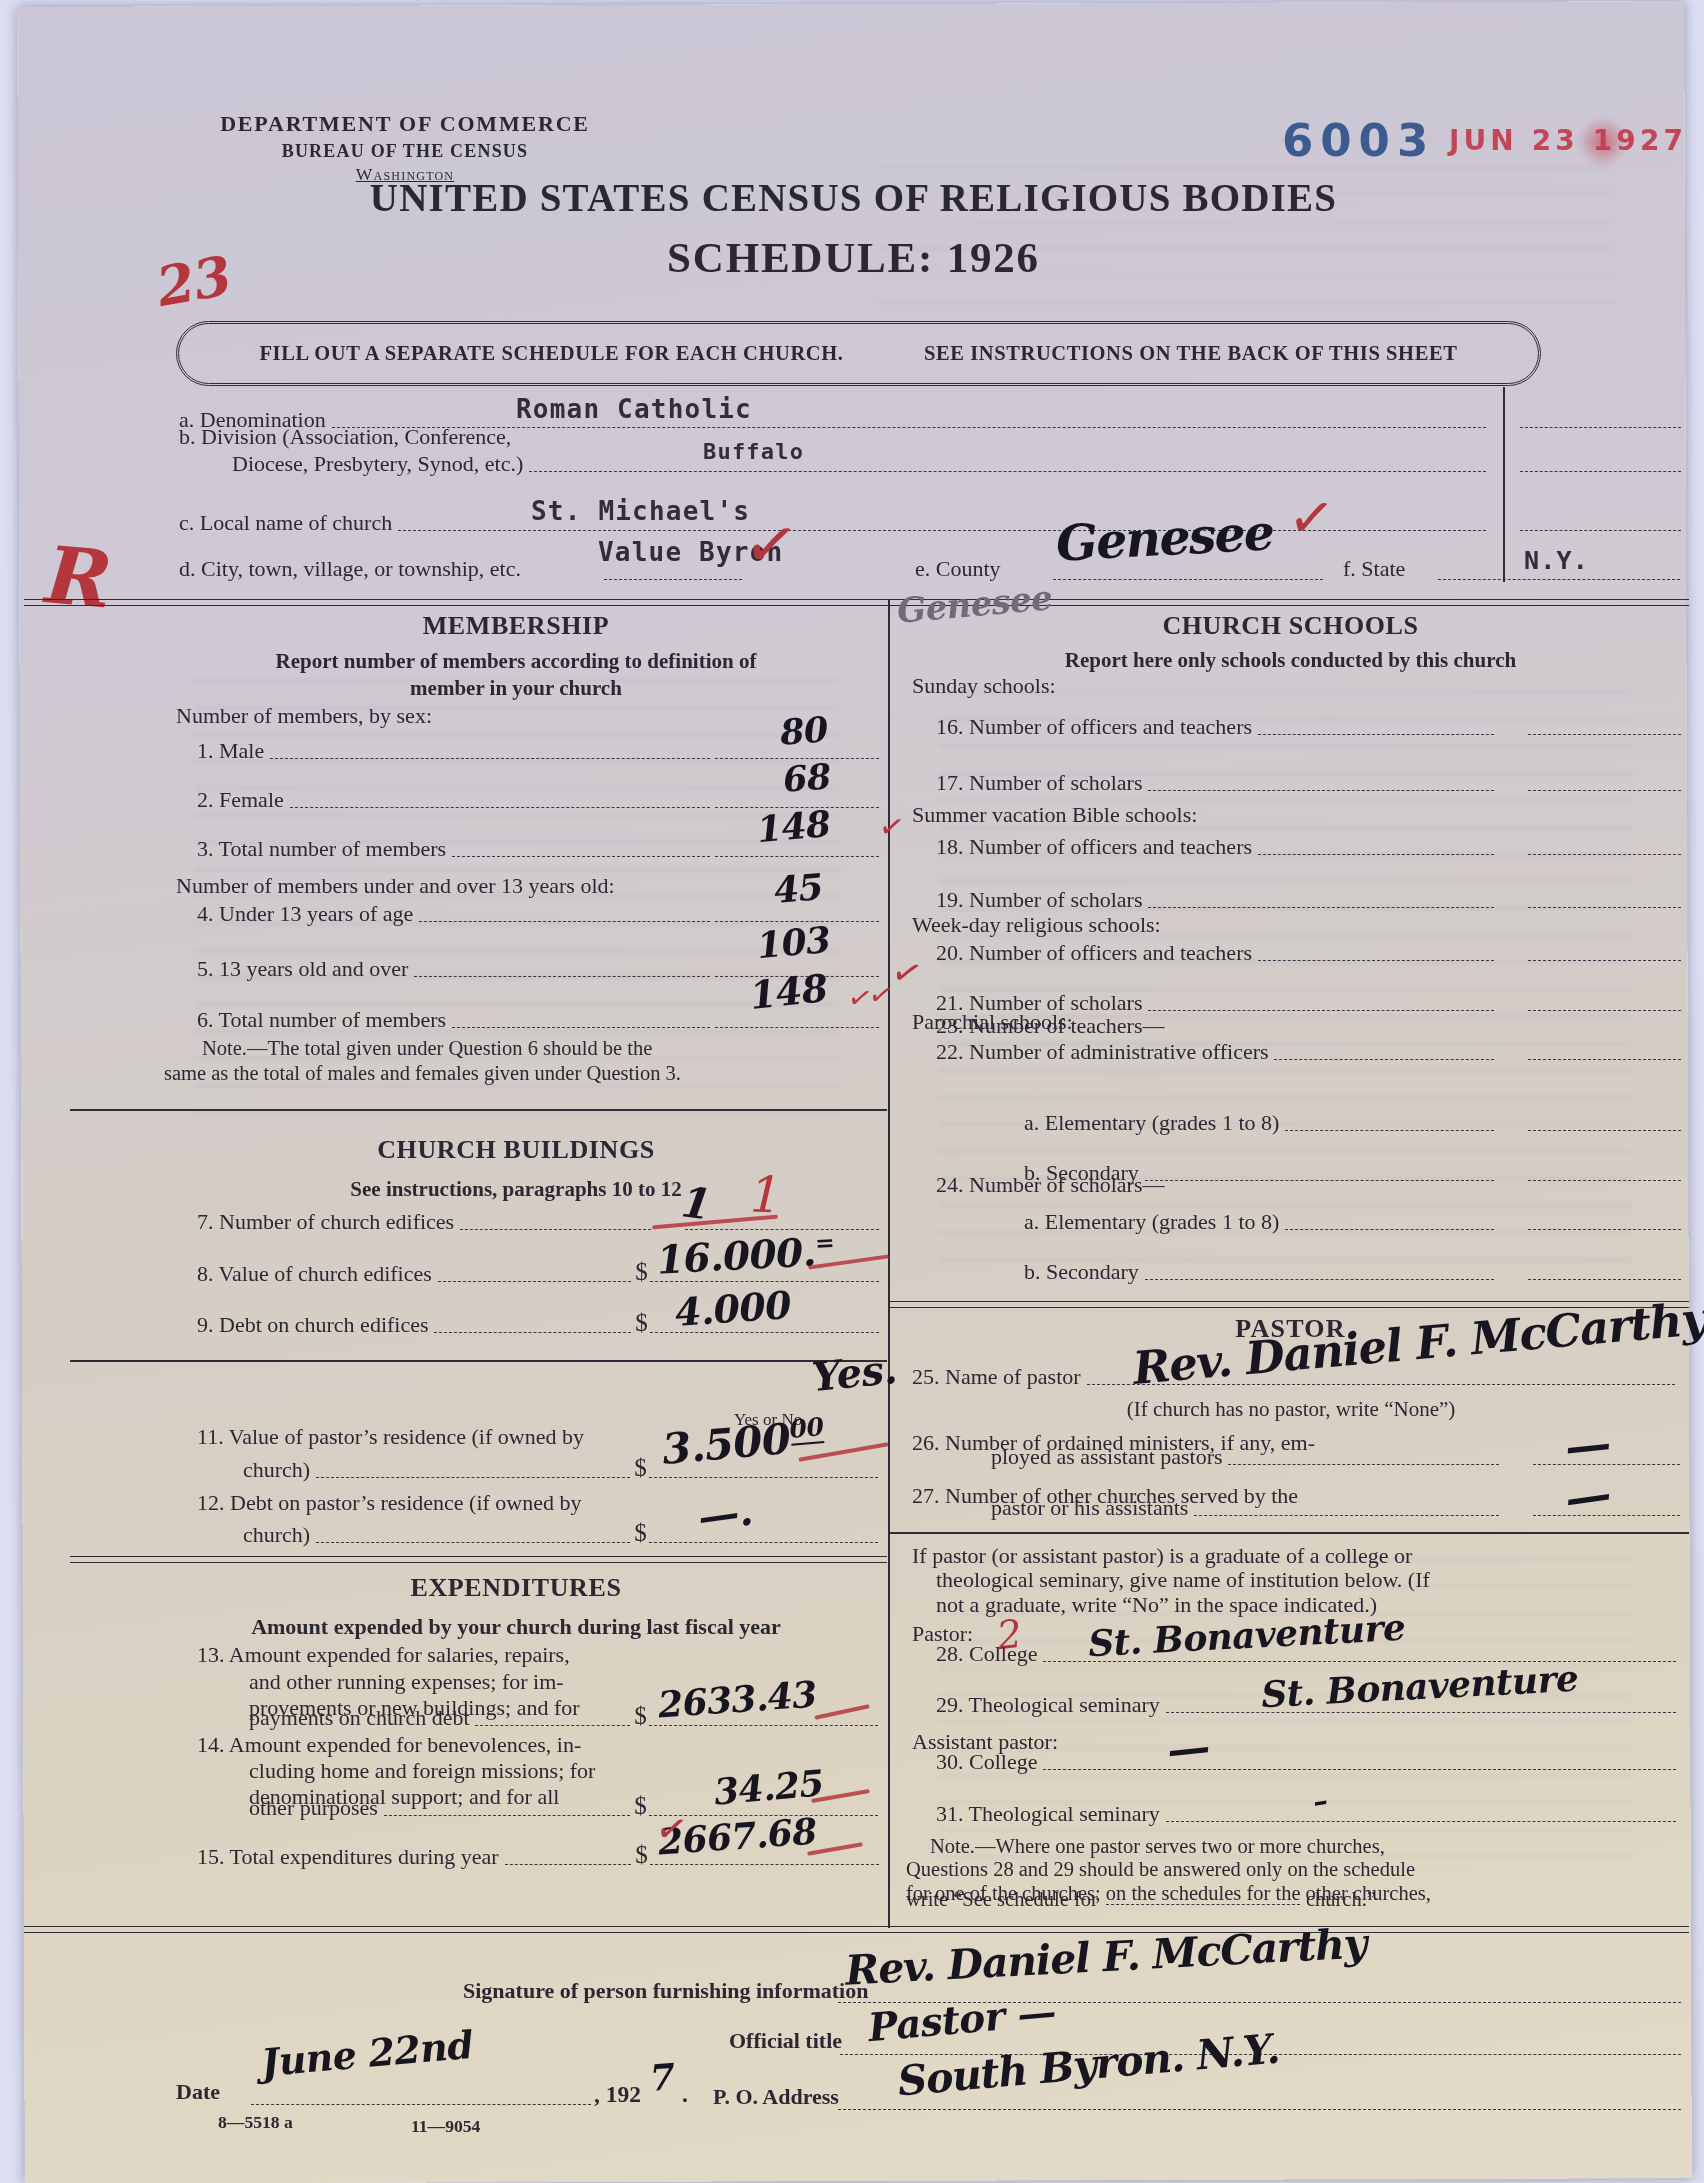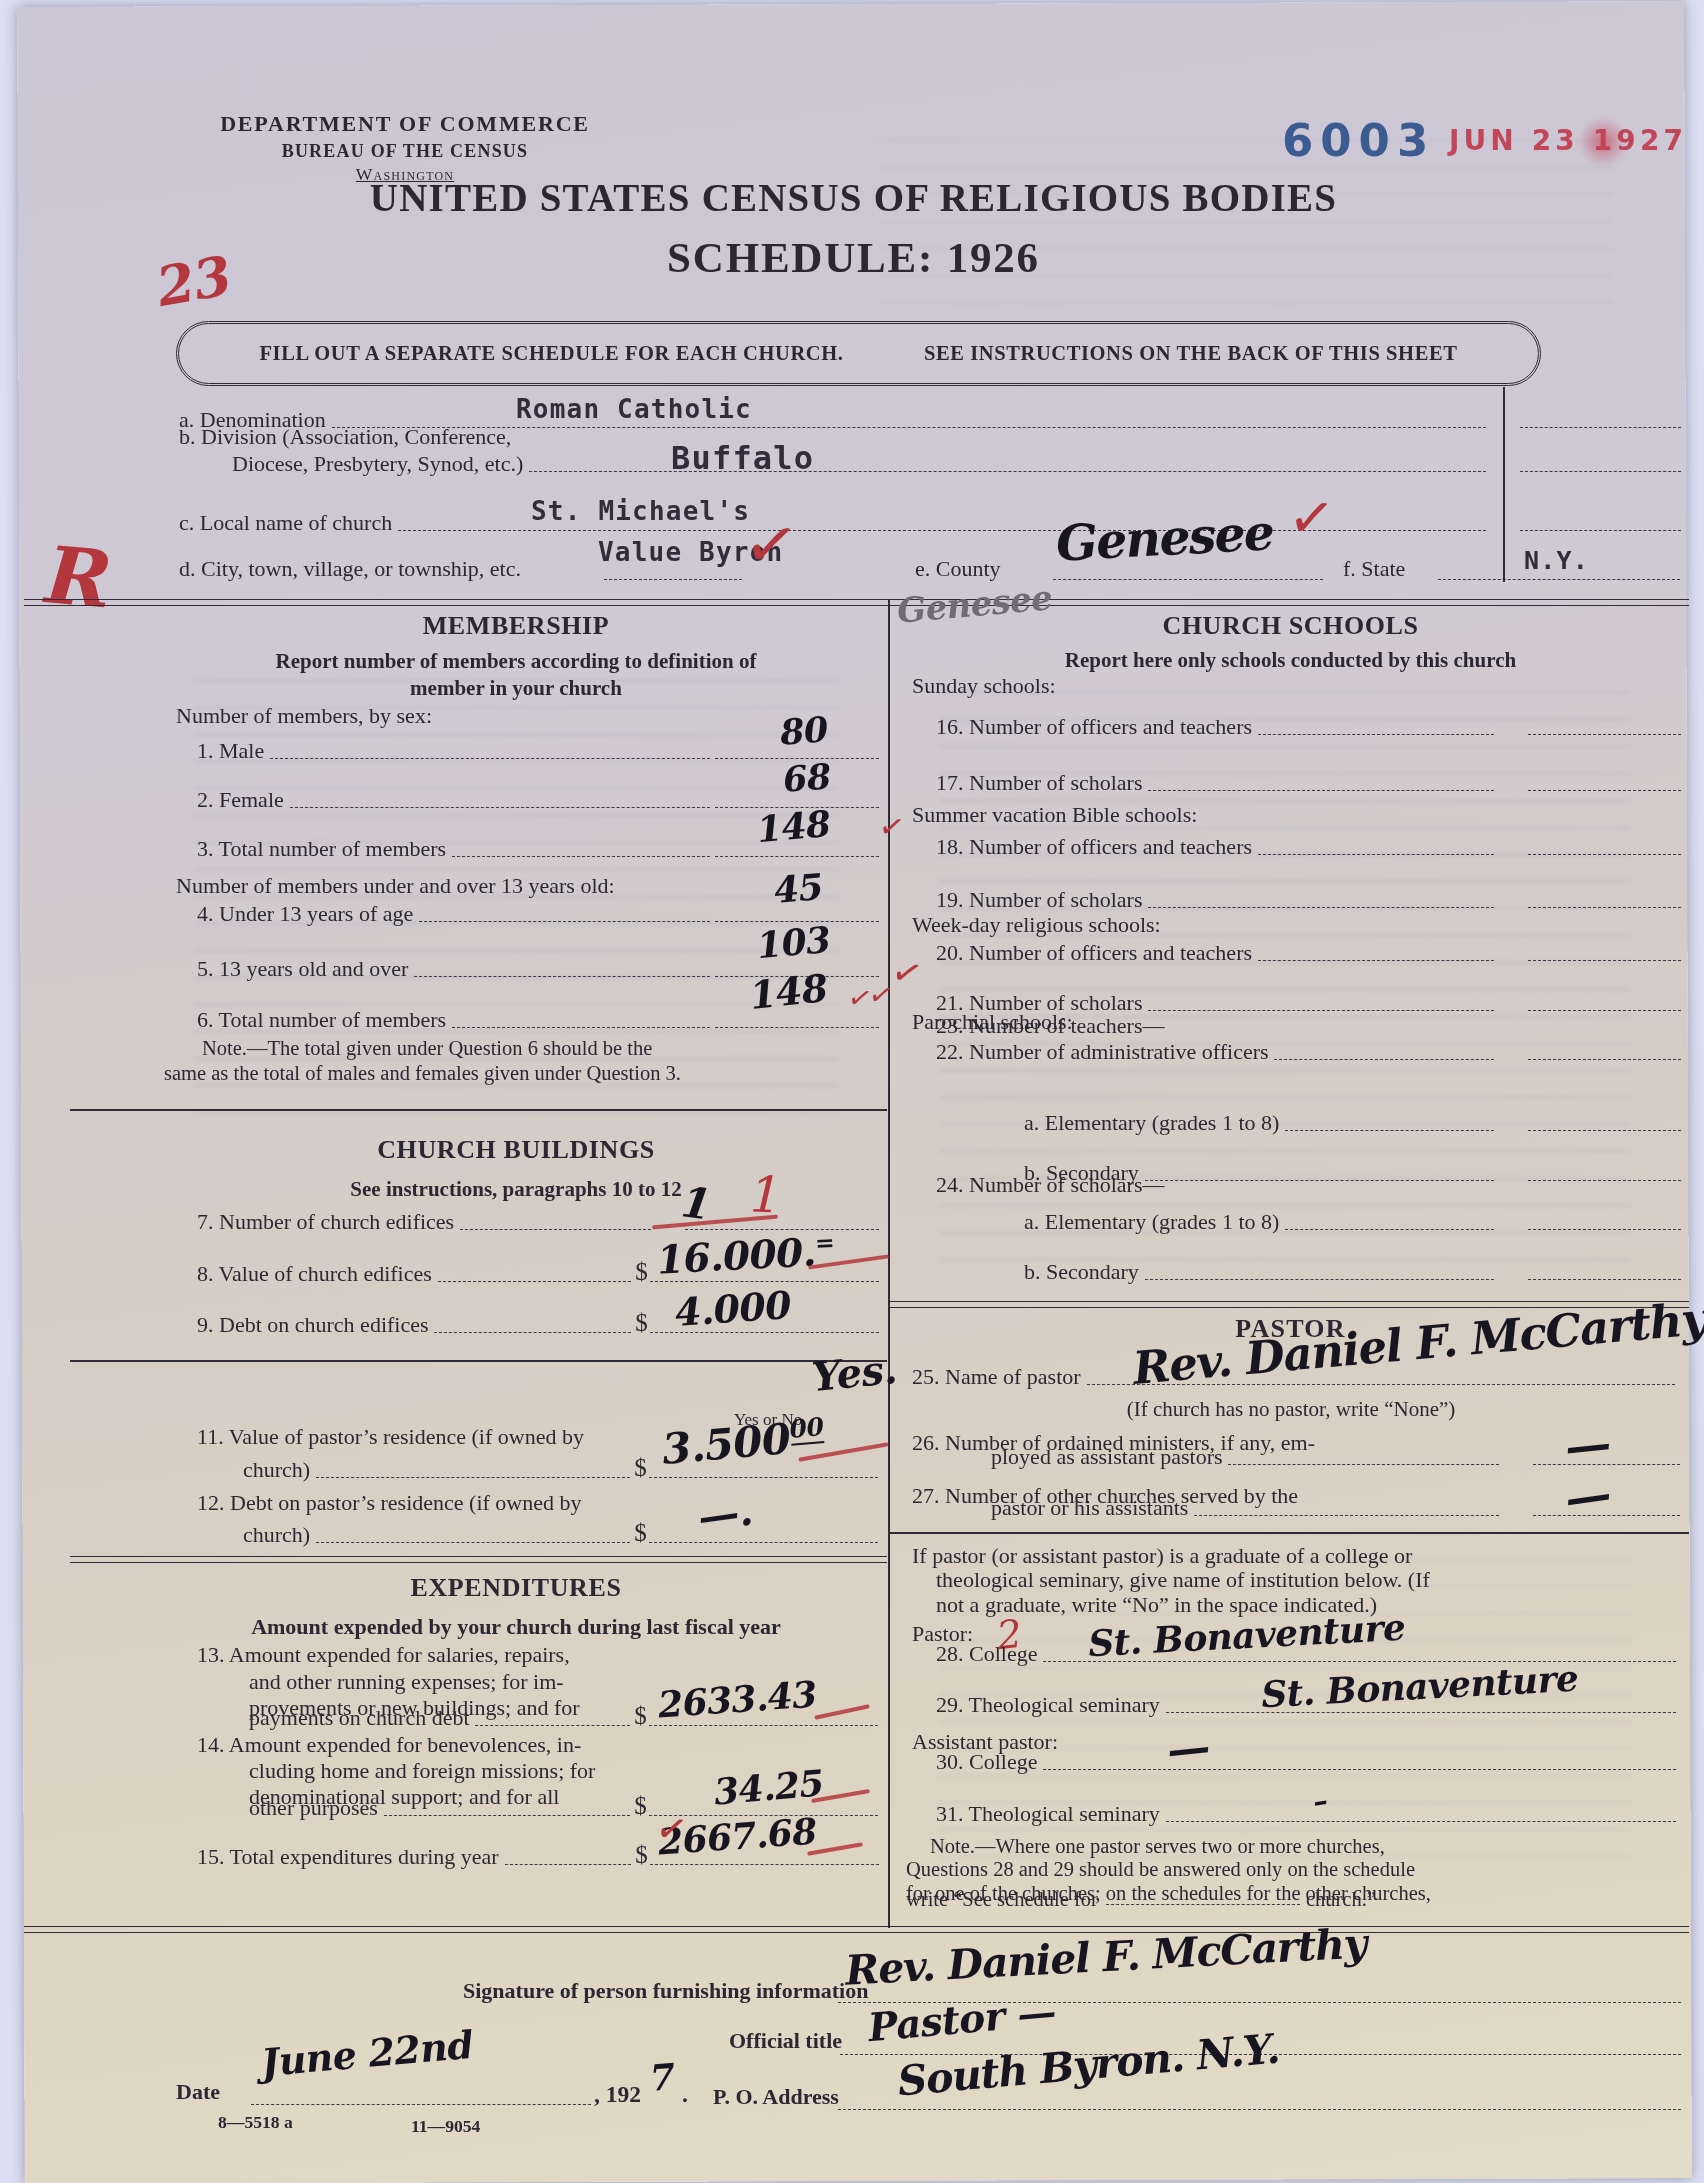--- a/index.html
+++ b/index.html
@@ -83,21 +83,21 @@
   </div>
   <span class="typed" style="left:516px;top:394px;font-size:26px">Roman Catholic</span>
 
   <div class="t lbl" style="left:179px;top:424px">b. Division (Association, Conference,</div>
   <div class="row" style="left:232px;top:444px;width:1449px">
     <span class="lbl">Diocese, Presbytery, Synod, etc.)</span>
     <span class="lead"></span>
     <span class="sp"></span>
     <span class="ans" style="width:161px"></span>
   </div>
-  <span class="typed" style="left:671px;top:439px;font-size:32px">Buffalo</span>
+  <span class="typed" style="left:703px;top:439px;font-size:22px">Buffalo</span>
 
   <div class="row" style="left:179px;top:503px;width:1502px">
     <span class="lbl">c. Local name of church</span>
     <span class="lead"></span>
     <span class="sp"></span>
     <span class="ans" style="width:161px"></span>
   </div>
   <span class="typed" style="left:531px;top:496px;font-size:26px">St. Michael's</span>
 
   <div class="t lbl" style="left:179px;top:556px">d. City, town, village, or township, etc.</div>

